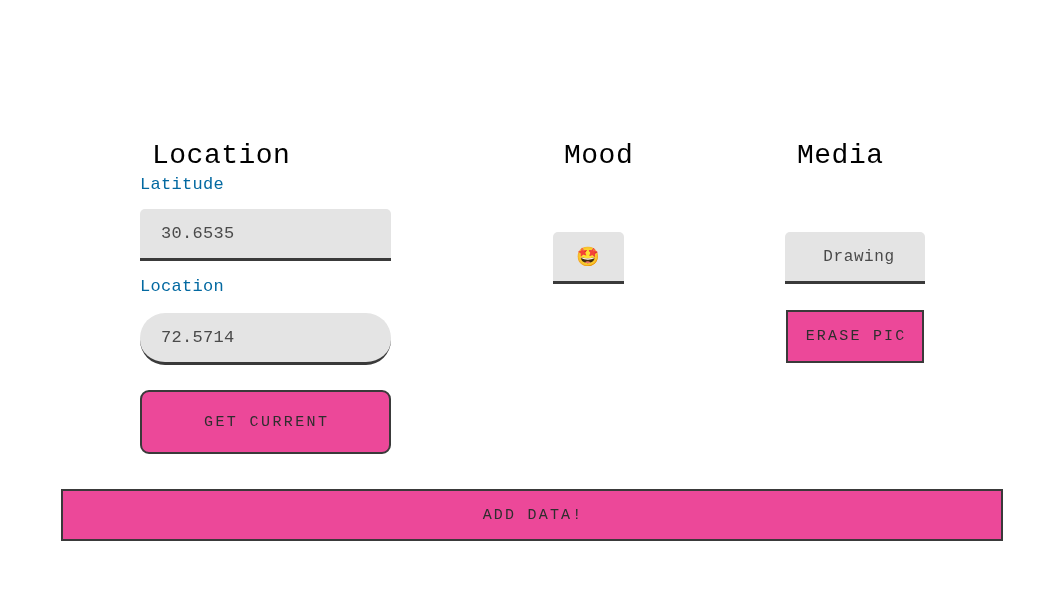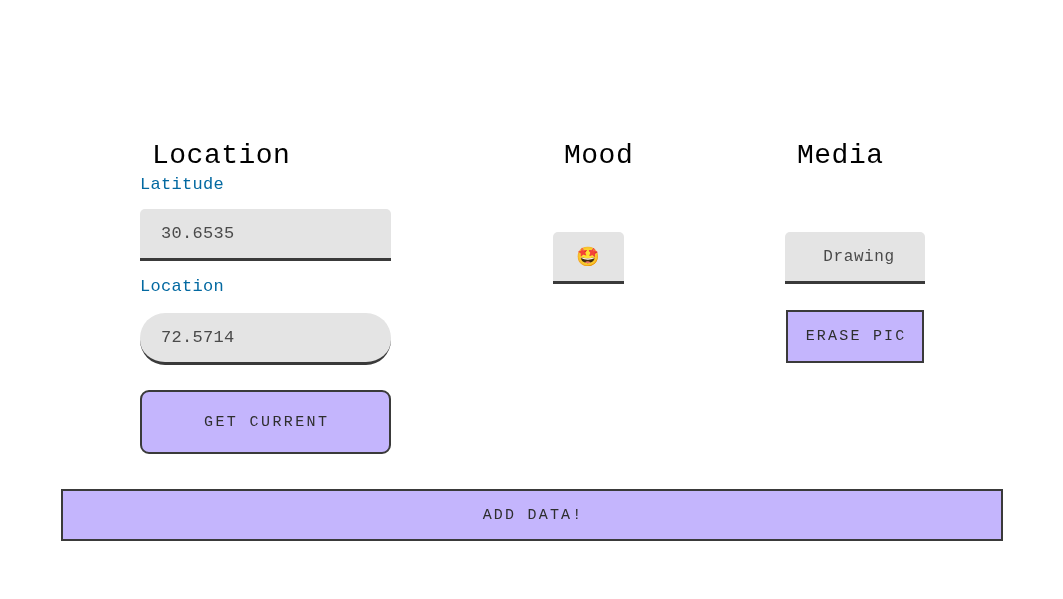--- a/index.html
+++ b/index.html
@@ -86,21 +86,21 @@
     height: 52px;
   }
   .lat-field { top: 81px; }
   .lon-field { top: 185px; border-radius: 25px; }
 
   .lat-label { position: absolute; left: 0; top: 46px; }
   .lon-label { position: absolute; left: 0; top: 148px; }
 
   
   .outline-btn {
-    background: #c4b5fd;
+    background: #ec4899;
     border: 2px solid #3a3a3a;
     box-sizing: border-box;
     display: flex;
     align-items: center;
     justify-content: center;
     font-family: "Liberation Mono", "DejaVu Sans Mono", monospace;
     font-size: 15px;
     color: #2e2e2e;
     letter-spacing: 2.4px;
     text-indent: 2.4px;

